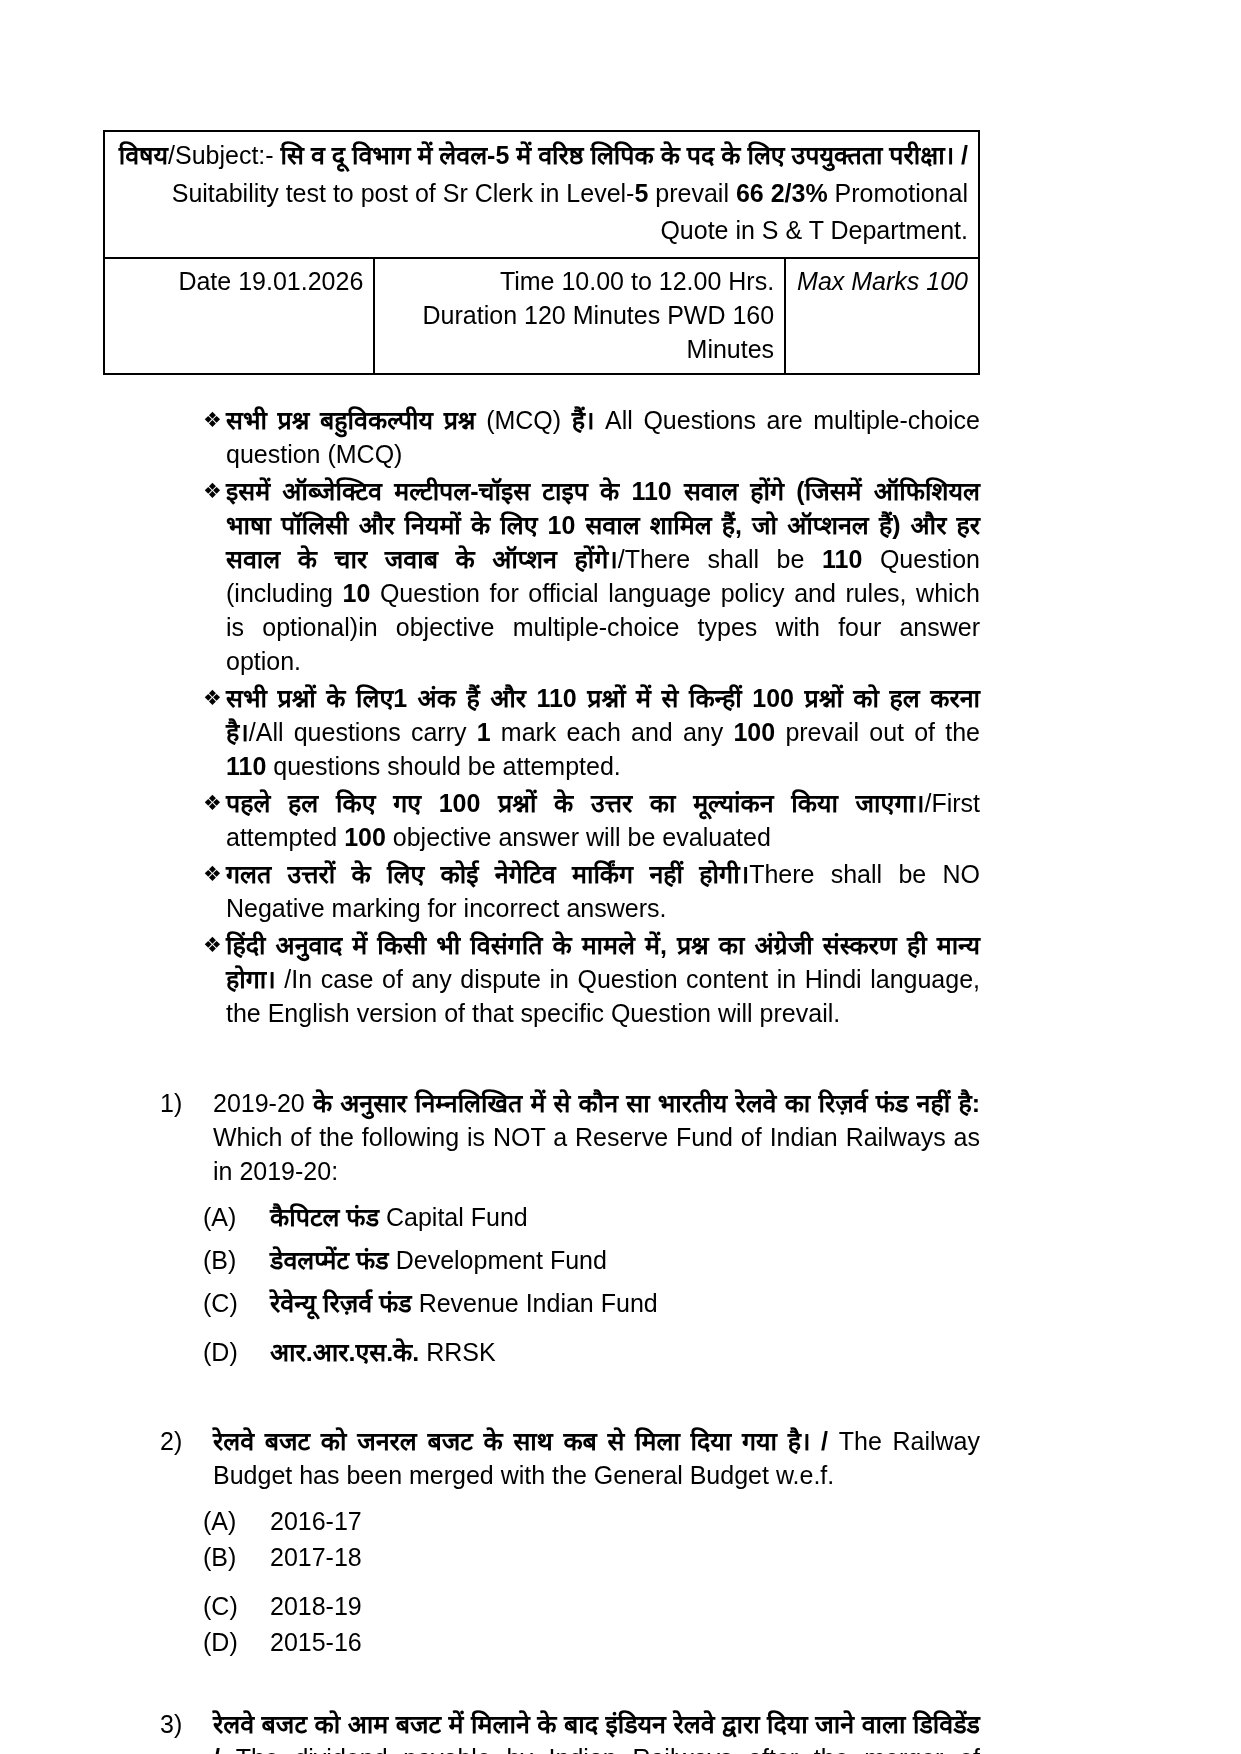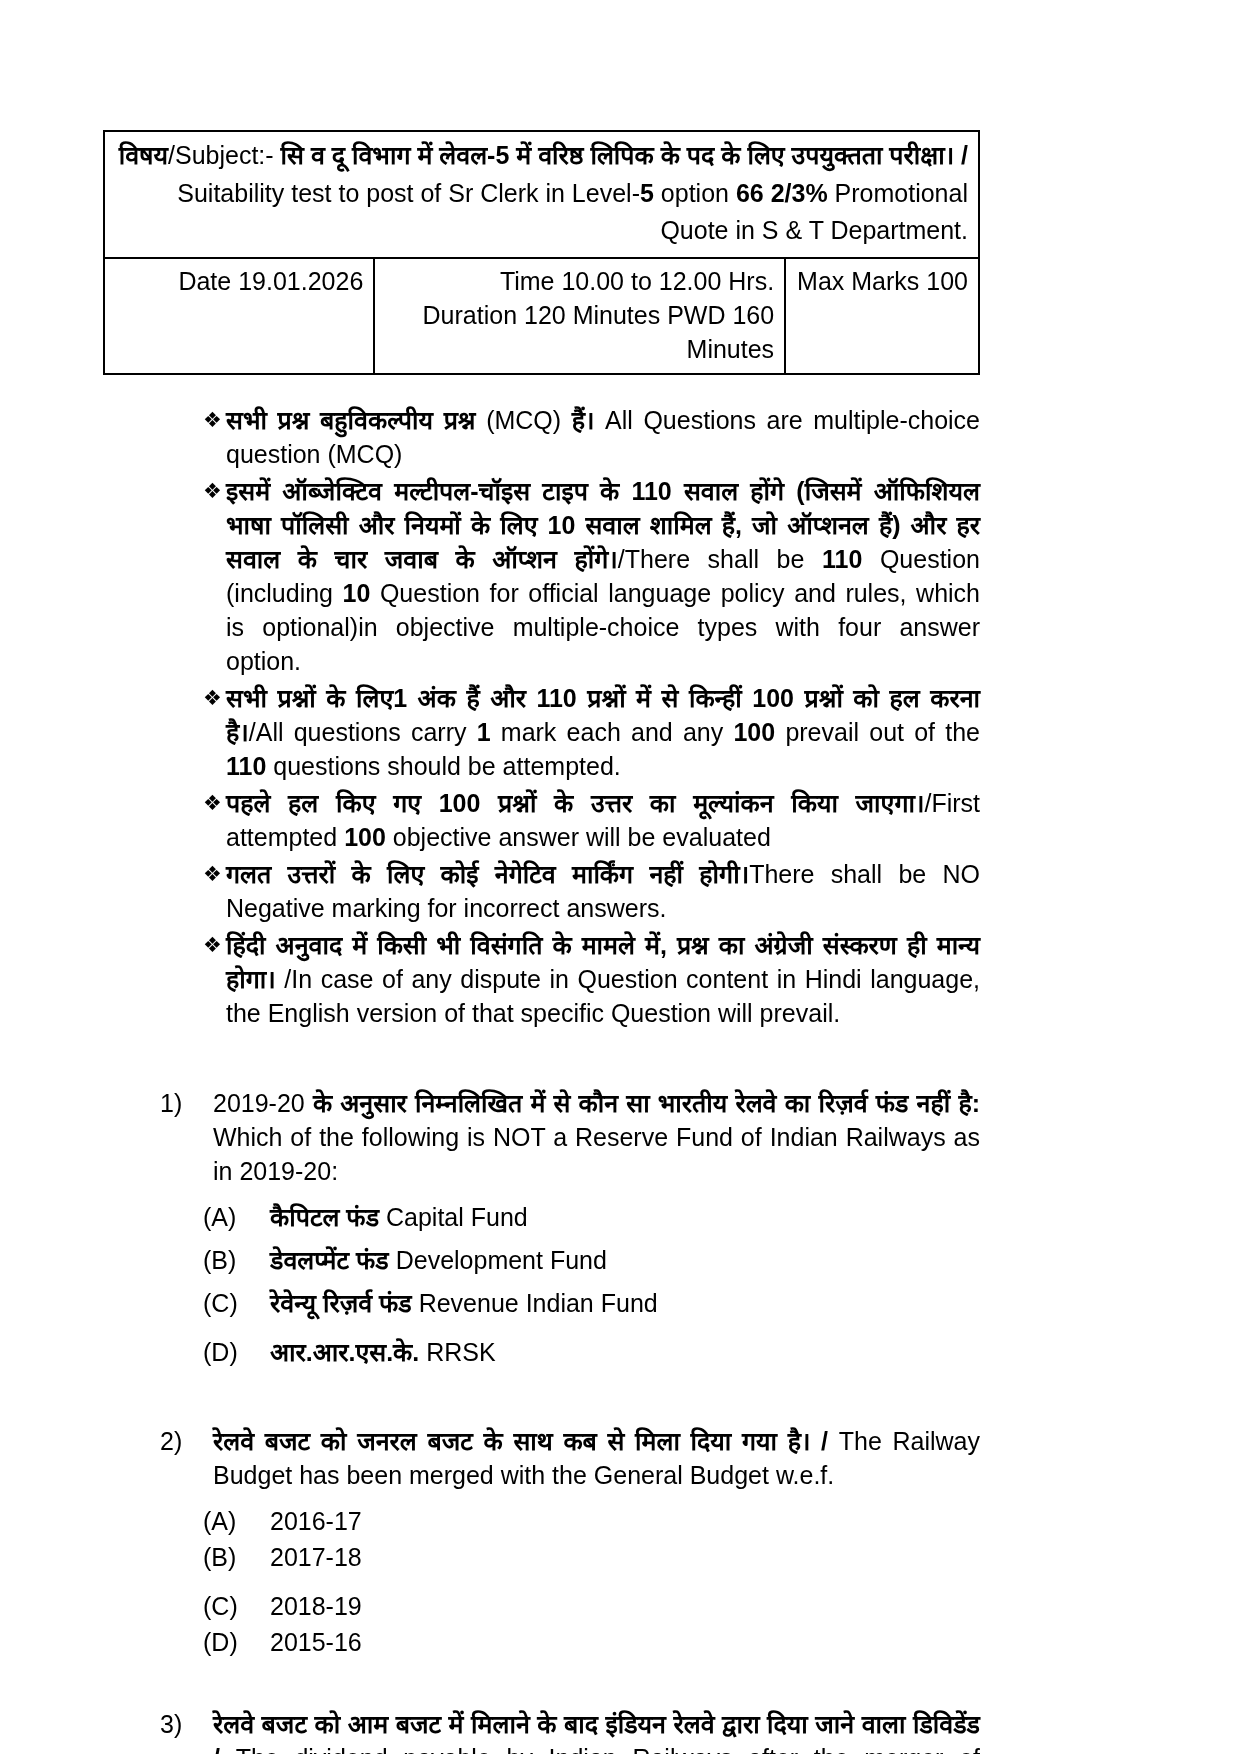--- a/index.html
+++ b/index.html
@@ -26,21 +26,21 @@
   }
   .header-table td {
     border: 2px solid #000000;
     padding: 5px 10px 7px 11px;
     vertical-align: top;
     text-align: right;
   }
   .subject-cell { text-align: justify; line-height: 1.5; }
   .date-cell  { width: 32.5%; white-space: nowrap; }
   .time-cell  { width: 54.5%; }
-  .marks-cell { white-space: nowrap; }
+  .marks-cell { white-space: nowrap; font-style: italic; }
 
   
   .instructions { padding-left: 100px; }
   .bullet { display: flex; align-items: flex-start; margin-bottom: 3px; }
   .marker { width: 23px; flex: none; font-size: 21px; padding-top: 3px; }
   .btext  { flex: 1; text-align: justify; }
 
   
   .questions { margin-top: 56px; }
   .question { display: flex; padding-left: 57px; margin-bottom: 46px; }
@@ -55,21 +55,21 @@
   .otext  { flex: 1; }
 </style>
 </head>
 <body>
 
 <div class="page">
 
   <table class="header-table">
     <tbody>
       <tr>
-        <td colspan="3" class="subject-cell"><span class="b">विषय</span><span>/Subject:- </span><span class="b">सि व दू विभाग में लेवल-5 में वरिष्ठ लिपिक के पद के लिए उपयुक्तता परीक्षा। /</span><span> Suitability test to post of Sr Clerk in Level-</span><span class="b">5</span><span> option </span><span class="b">66 2/3%</span><span> Promotional Quote in S &amp; T Department.</span></td>
+        <td colspan="3" class="subject-cell"><span class="b">विषय</span><span>/Subject:- </span><span class="b">सि व दू विभाग में लेवल-5 में वरिष्ठ लिपिक के पद के लिए उपयुक्तता परीक्षा। /</span><span> Suitability test to post of Sr Clerk in Level-</span><span class="b">5</span><span> prevail </span><span class="b">66 2/3%</span><span> Promotional Quote in S &amp; T Department.</span></td>
       </tr>
       <tr>
         <td class="date-cell">Date 19.01.2026</td>
         <td class="time-cell">
           <div>Time 10.00 to 12.00 Hrs.</div>
           <div>Duration 120 Minutes PWD 160 Minutes</div>
         </td>
         <td class="marks-cell">Max Marks 100</td>
       </tr>
     </tbody>

